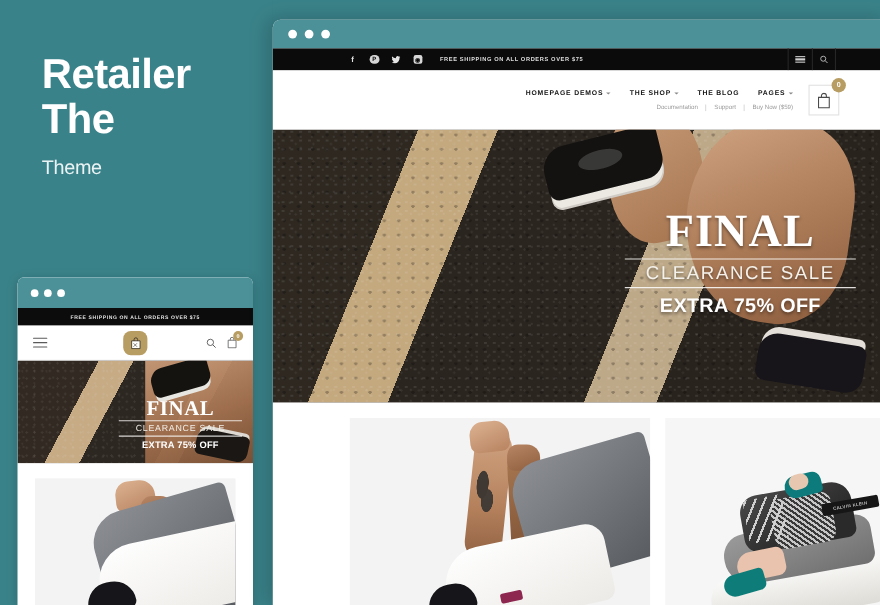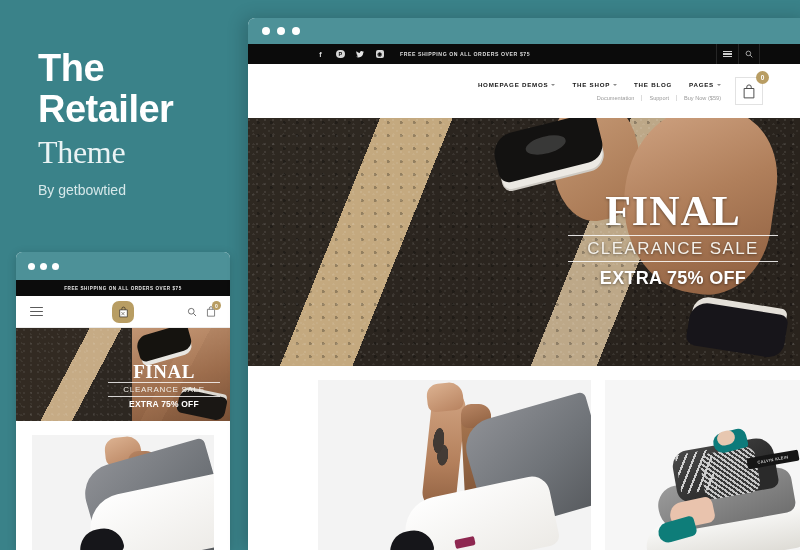--- a/index.html
+++ b/index.html
@@ -16,22 +16,22 @@
   .left-panel {
     position: absolute; left: 0; top: 0; width: 248px; height: 550px;
     background: #3a8289;
   }
   .title-block { position: absolute; left: 38px; top: 48px; width: 200px; }
   .title-main {
     font-size: 38px; line-height: 41px; font-weight: bold; color: #ffffff;
     letter-spacing: -0.5px;
   }
   .title-sub {
-    font-size: 32px; line-height: 32px; color: #eaf3f4; font-weight: 400;
-    margin-top: 6px; letter-spacing: -0.3px; font-family: Liberation Serif, serif;
+    font-size: 18px; line-height: 32px; color: #eaf3f4; font-weight: 400;
+    margin-top: 6px; letter-spacing: -0.3px;
   }
   .title-by {
     font-size: 14px; color: #d6e8ea; margin-top: 14px; font-weight: 400;
   }
 
   
   .mobile-window {
     position: absolute; left: 16px; top: 252px; width: 214px; height: 298px;
     background: #ffffff; border-radius: 6px 6px 0 0; overflow: hidden;
     box-shadow: 0 2px 10px rgba(0,0,0,.18);
@@ -363,24 +363,23 @@
 
   .icon-svg { display: block; }
 </style>
 </head>
 <body>
 
 <div class="page">
 
   <div class="left-panel">
     <div class="title-block">
+      <div class="title-main">Retailer</div>
       <div class="title-main">The</div>
-      <div class="title-main">Retailer</div>
       <div class="title-sub">Theme</div>
-      <div class="title-by">By getbowtied</div>
     </div>
 
     <div class="mobile-window">
       <div class="mobile-chrome">
         <span class="dot"></span>
         <span class="dot"></span>
         <span class="dot"></span>
       </div>
       <div class="mobile-topbar">FREE SHIPPING ON ALL ORDERS OVER $75</div>
       <div class="mobile-header">

